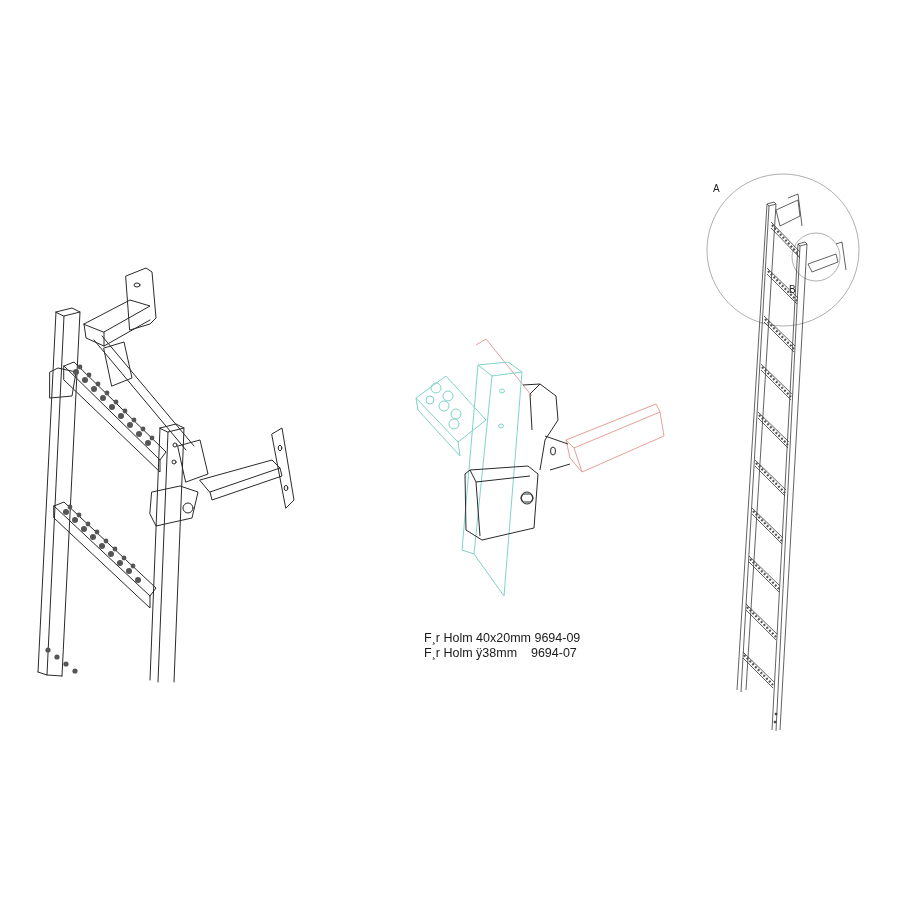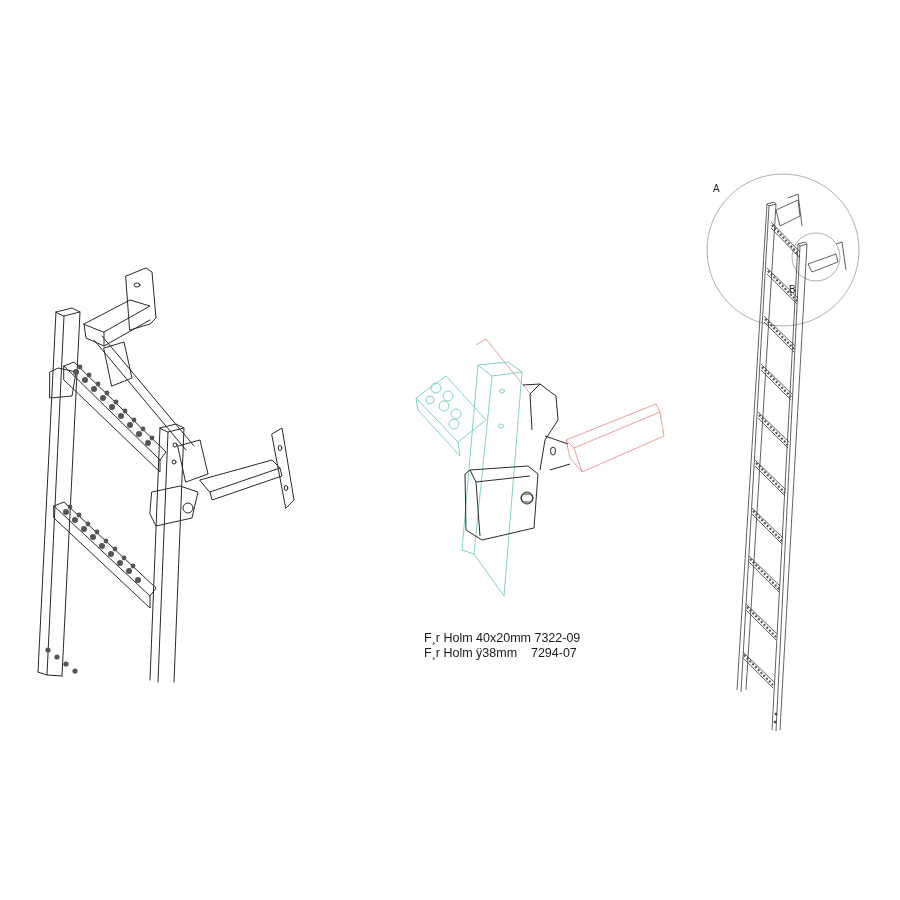--- a/index.html
+++ b/index.html
@@ -192,15 +192,15 @@
     <path d="M744 655 L773 685"></path>
   </g>
   <circle cx="776" cy="714" r="1" fill="#333"></circle>
   <circle cx="775" cy="722" r="1" fill="#333"></circle>
 </svg>
 
 <div class="tag" style="left:713px; top:183px;">A</div>
 <div class="tag" style="left:789px; top:284px;">B</div>
 
 <div class="caption">
-  <div>F¸r Holm 40x20mm 7322-09</div>
-  <div>F¸r Holm ÿ38mm    7294-07</div>
+  <div>F¸r Holm 40x20mm 9694-09</div>
+  <div>F¸r Holm ÿ38mm    9694-07</div>
 </div>
 
 </body></html>

